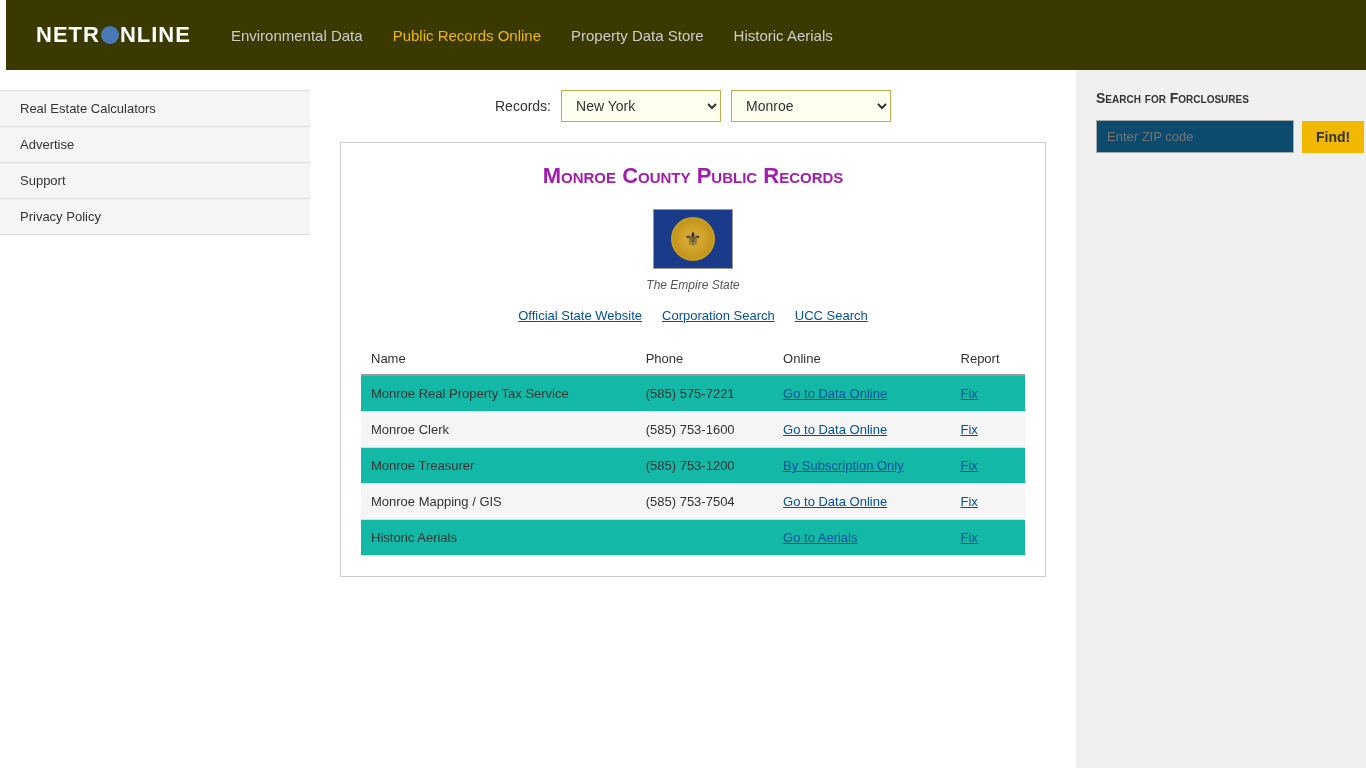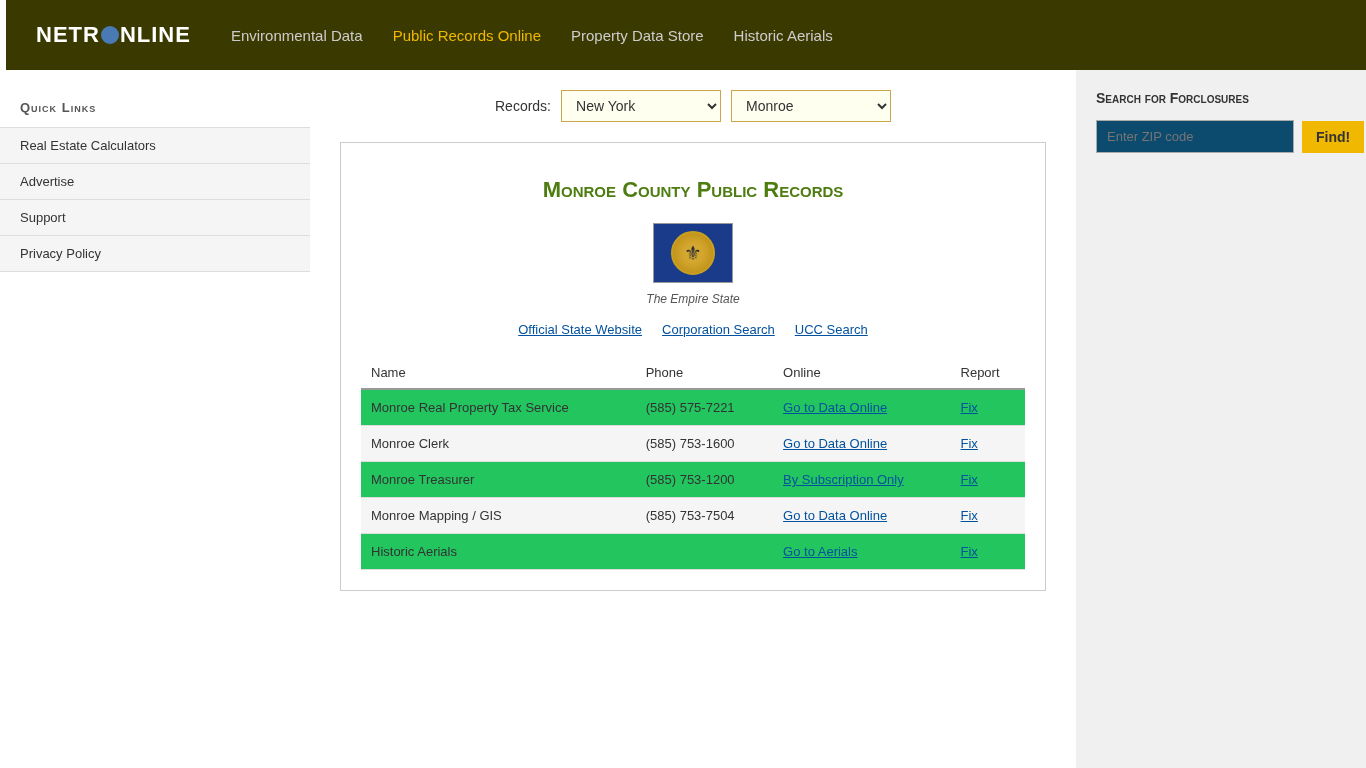--- a/index.html
+++ b/index.html
@@ -111,23 +111,22 @@
     
     #county-section {
       border: 1px solid #ccc;
       padding: 20px;
     }
     #county-title {
       text-align: center;
       font-size: 22px;
       font-weight: bold;
       font-variant: small-caps;
-      color: #4d7c0f;
+      color: #a21caf;
       margin-bottom: 20px;
-      margin-top: 14px;
     }
     #state-flag-area {
       text-align: center;
       margin-bottom: 12px;
     }
     #state-flag {
       width: 80px;
       height: 60px;
       border: 1px solid #999;
       display: inline-block;
@@ -189,21 +188,21 @@
       padding: 8px 10px;
       border-bottom: 2px solid #999;
     }
     #records-table td {
       padding: 10px 10px;
       font-size: 13px;
       vertical-align: top;
       border-bottom: 1px solid #ddd;
     }
     .row-even { background: #f5f5f5; }
-    .row-odd { background: #22c55e; }
+    .row-odd { background: #14b8a6; }
     .table-link {
       color: #00519e;
       text-decoration: underline;
       cursor: pointer;
     }
 
     
     #right-panel {
       width: 290px;
       min-width: 290px;
@@ -253,21 +252,20 @@
     <span class="nav-link">Environmental Data</span>
     <span class="nav-link active">Public Records Online</span>
     <span class="nav-link">Property Data Store</span>
     <span class="nav-link">Historic Aerials</span>
   </nav>
 </div>
 
 <div id="main-wrapper">
 
   <div id="sidebar">
-    <div id="quick-links-title">Quick Links</div>
     <div class="sidebar-item">Real Estate Calculators</div>
     <div class="sidebar-item">Advertise</div>
     <div class="sidebar-item">Support</div>
     <div class="sidebar-item">Privacy Policy</div>
   </div>
 
   <div id="content-area">
 
     <div id="select-row">
       <span id="select-label">Records:</span>

